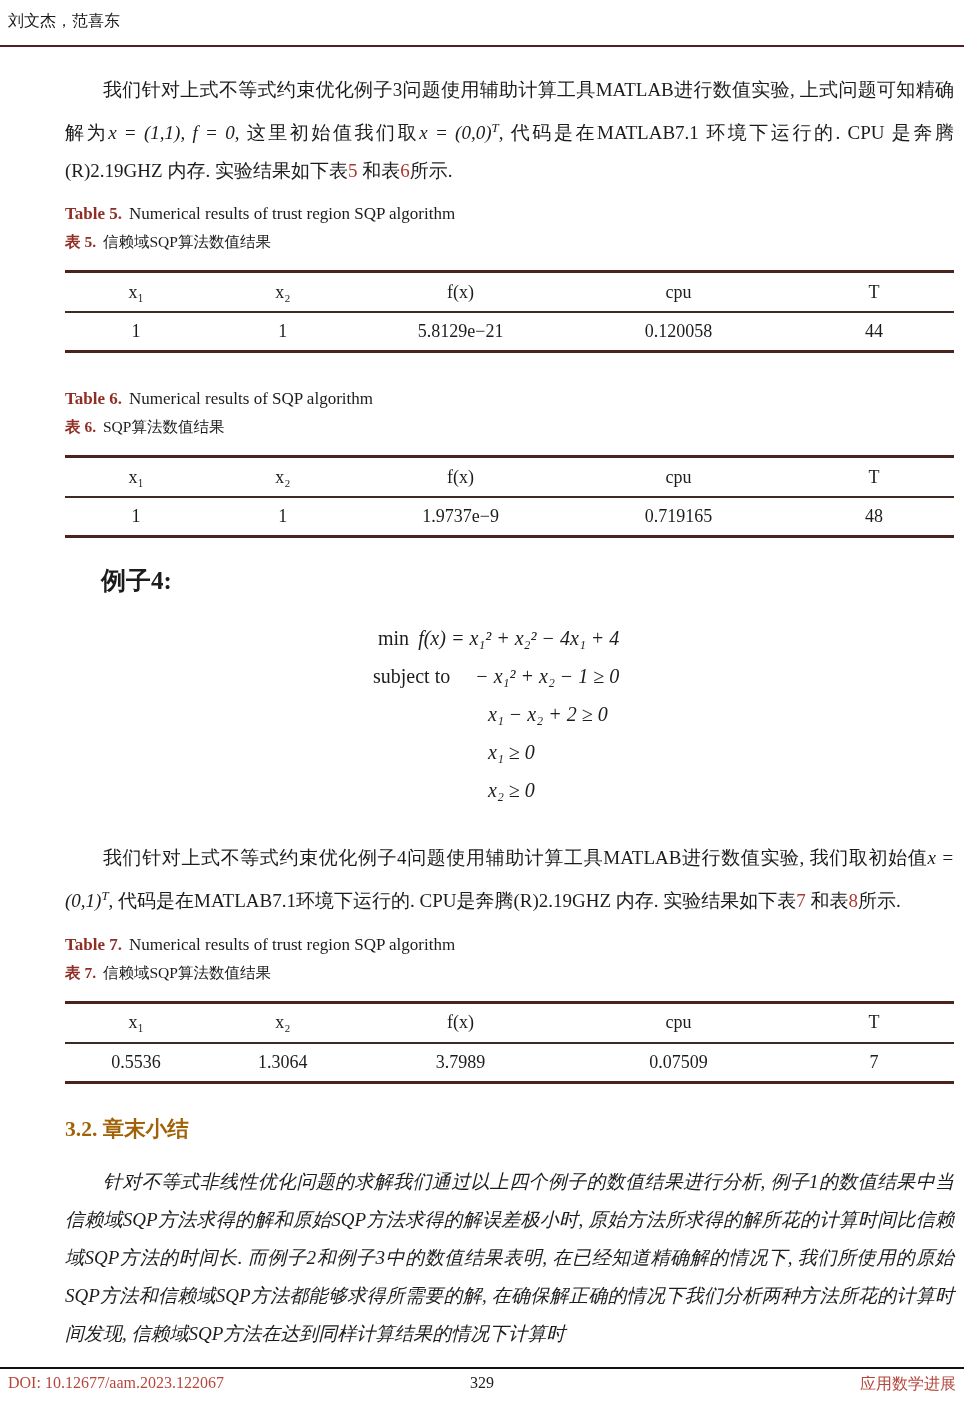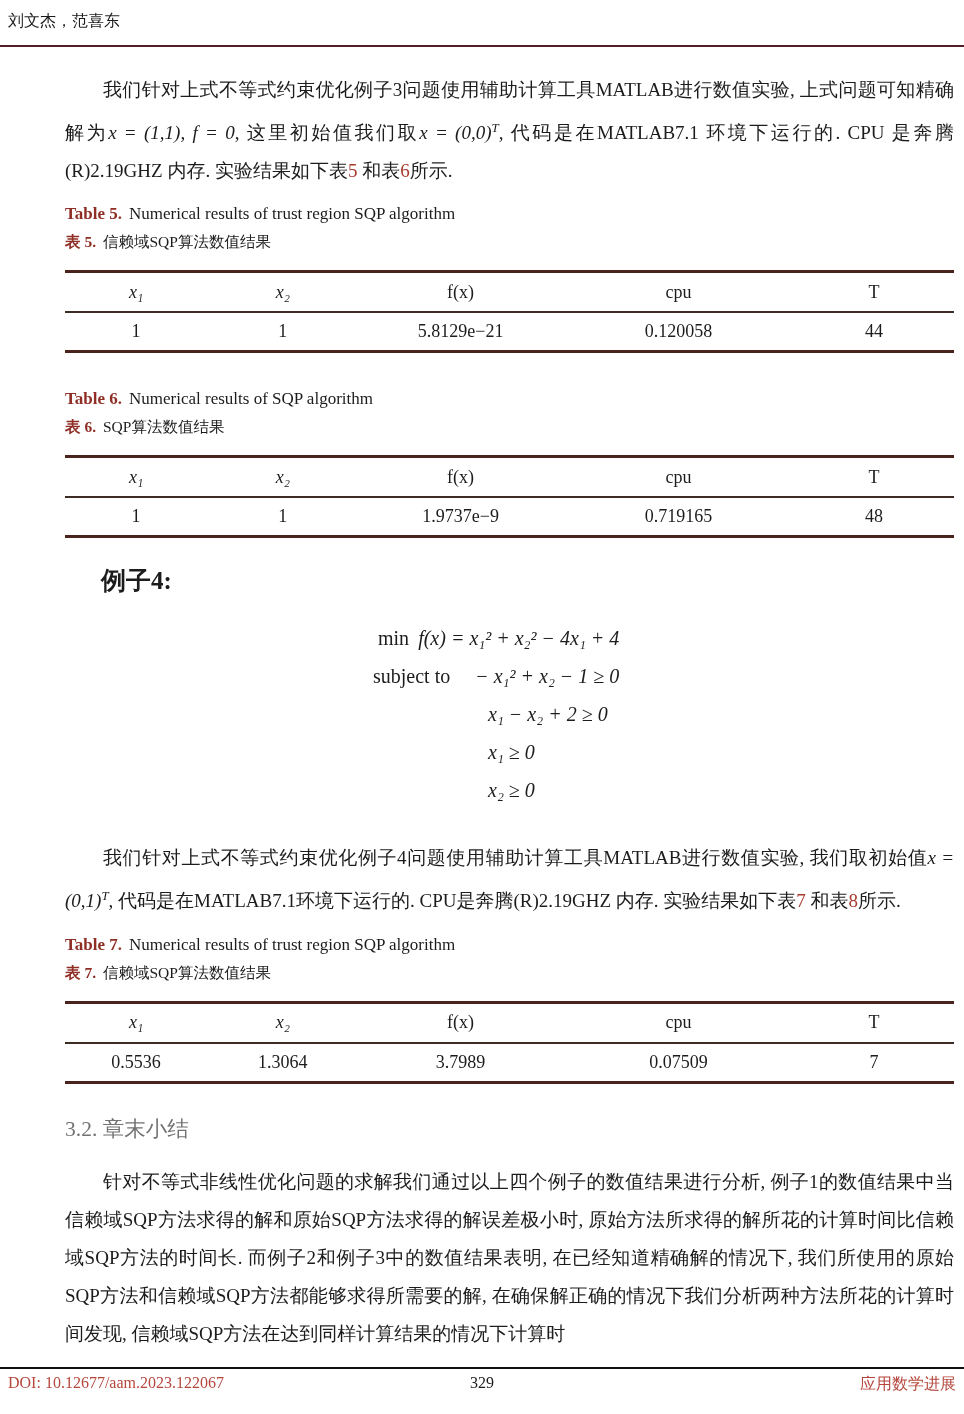--- a/index.html
+++ b/index.html
@@ -23,21 +23,21 @@
 
   .para{
     font-size:19px;
     line-height:38px;
     text-align:justify;
     text-indent:2em;
     margin:0;
   }
   .p1{ margin-top:24px; }
   .p2{ margin-top:30px; }
-  .p3{ margin-top:20px; }
+  .p3{ margin-top:20px;font-style:italic; }
 
   .imath{ font-style:italic; font-family:"Liberation Serif","DejaVu Serif",serif; }
   sup.tsup{ font-style:italic; font-size:0.68em; }
   .ref-link{ color:#a8392e; cursor:pointer; }
 
   
   .caption{ margin-top:10px; }
   .cap-mt{ margin-top:32px; }
   .caption-en{ font-size:17px; line-height:27px; }
   .caption-cn{ font-size:15.5px; line-height:29px; }
@@ -50,21 +50,21 @@
     border-collapse:collapse;
     border-top:3px solid #4a241c;
     border-bottom:3px solid #4a241c;
     font-size:18px;
   }
   table.data-table th, table.data-table td{
     text-align:center; font-weight:normal; padding:0;
   }
   table.data-table th{ height:38px; border-bottom:2px solid #3d2b26; }
   table.data-table td{ height:37px; }
-  th.varh{ font-style:italic; }
+  th.varh{ }
   col.c1{width:16%;} col.c2{width:17%;} col.c3{width:23%;} col.c4{width:26%;} col.c5{width:18%;}
 
   
   .example-label{
     margin-top:26px;
     margin-left:36px;
     font-size:25px;
     font-weight:bold;
   }
 
@@ -76,22 +76,22 @@
   .math-row.r1{ margin-left:313px; }
   .math-row.r1 .mlabel{ margin-right:9px; }
   .math-row.r2{ margin-left:308px; }
   .math-row.r2 .mlabel{ margin-right:25px; }
   .math-row.rr{ margin-left:423px; }
 
   
   .section-heading{
     margin-top:30px;
     font-size:21.5px;
-    font-weight:normal;
-    color:#737373;
+    font-weight:bold;
+    color:#a16207;
   }
 
   
   .footer{
     position:absolute; left:0; right:0; bottom:0;
     height:31px;
     border-top:2.5px solid #111111;
     padding:5px 8px 16px 8px;
     font-size:16px;
     display:flex; align-items:flex-start;

